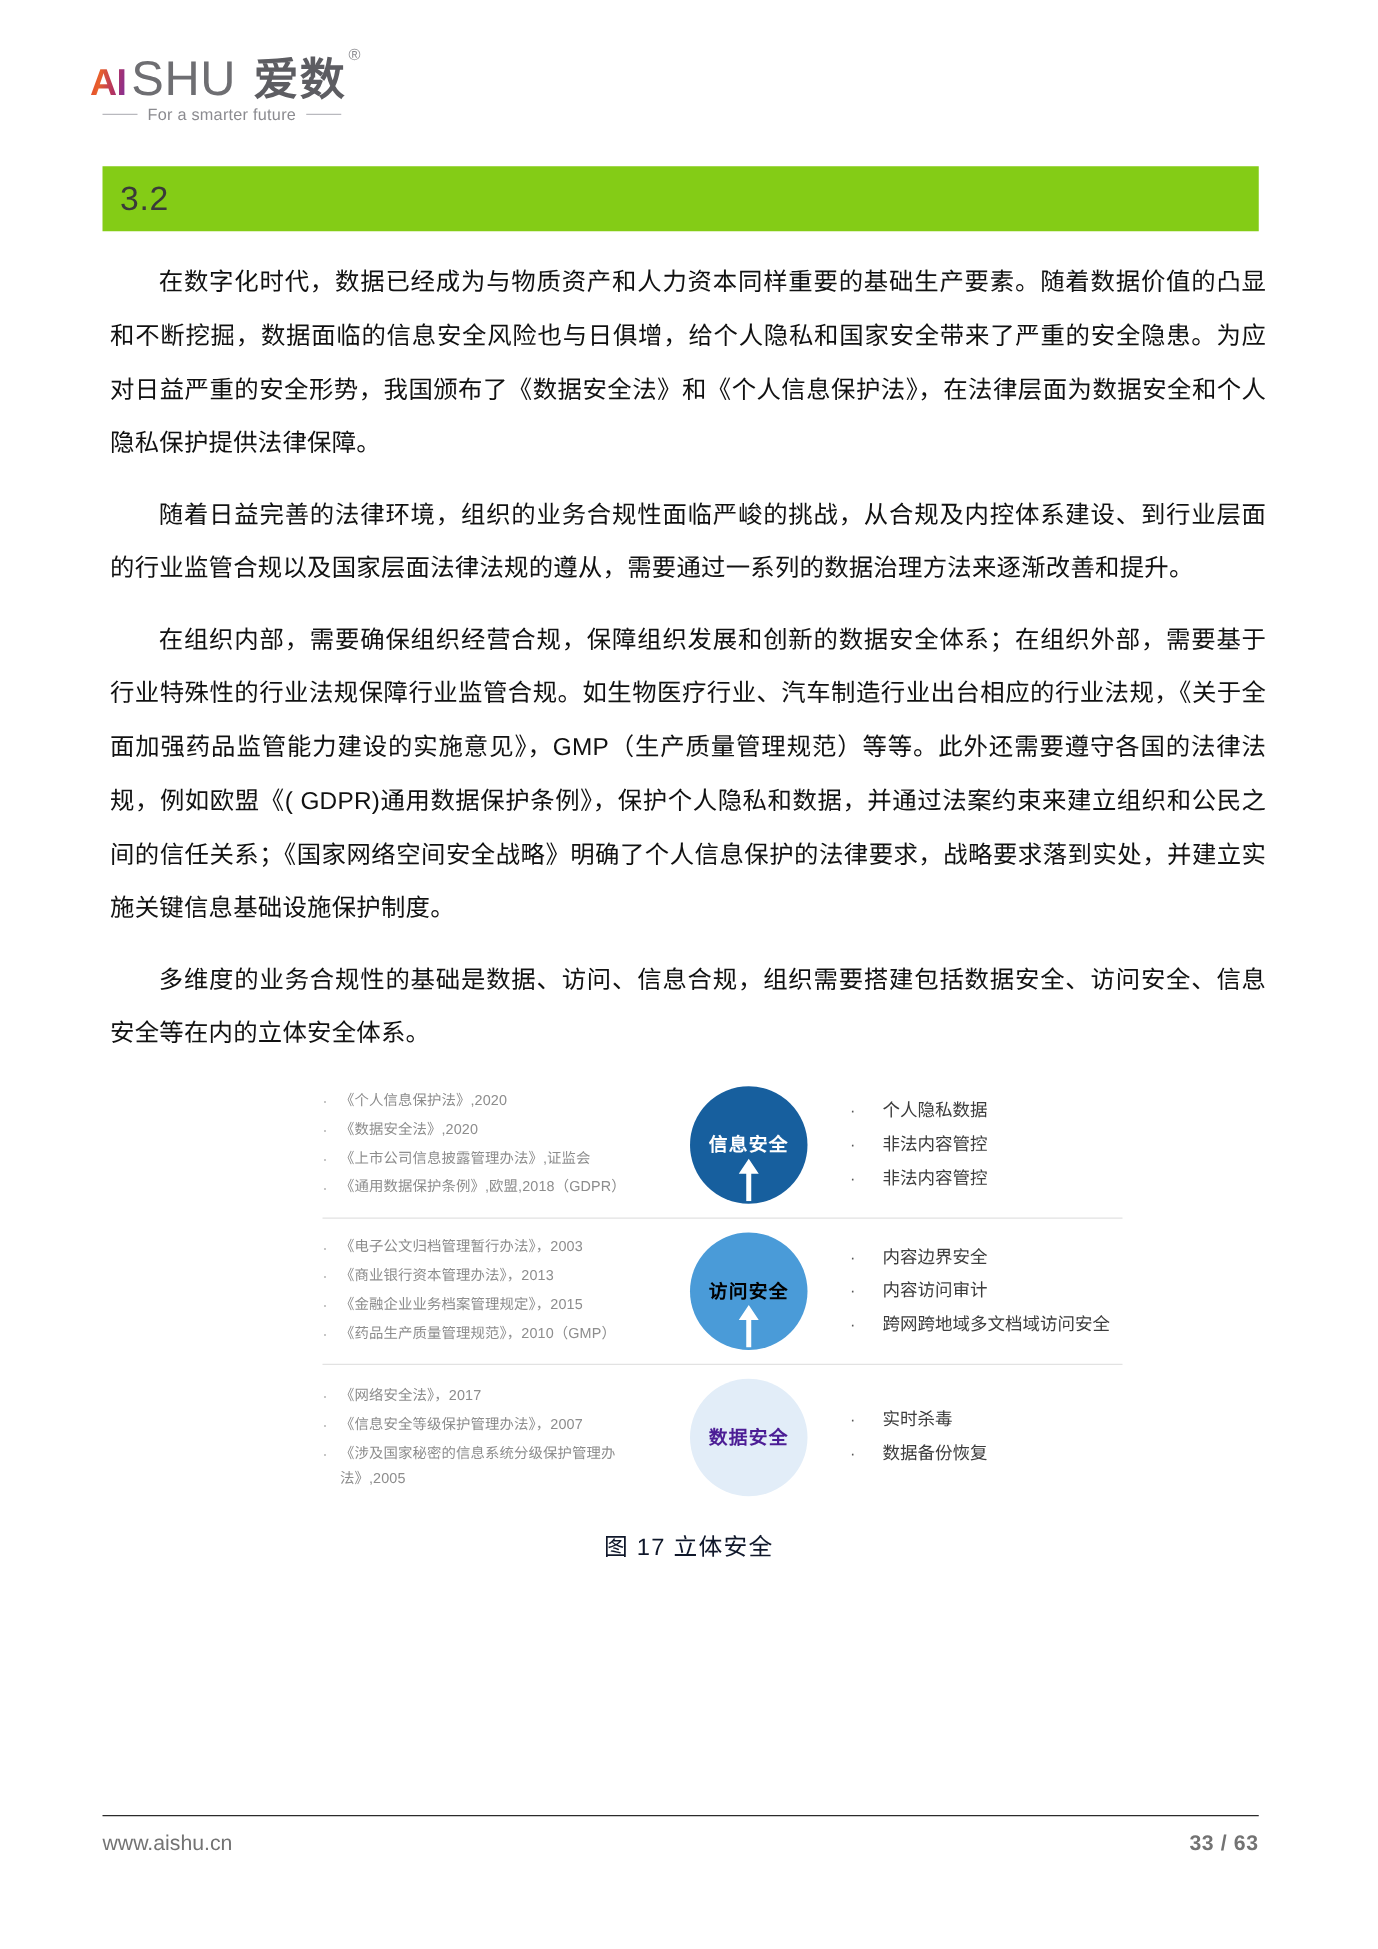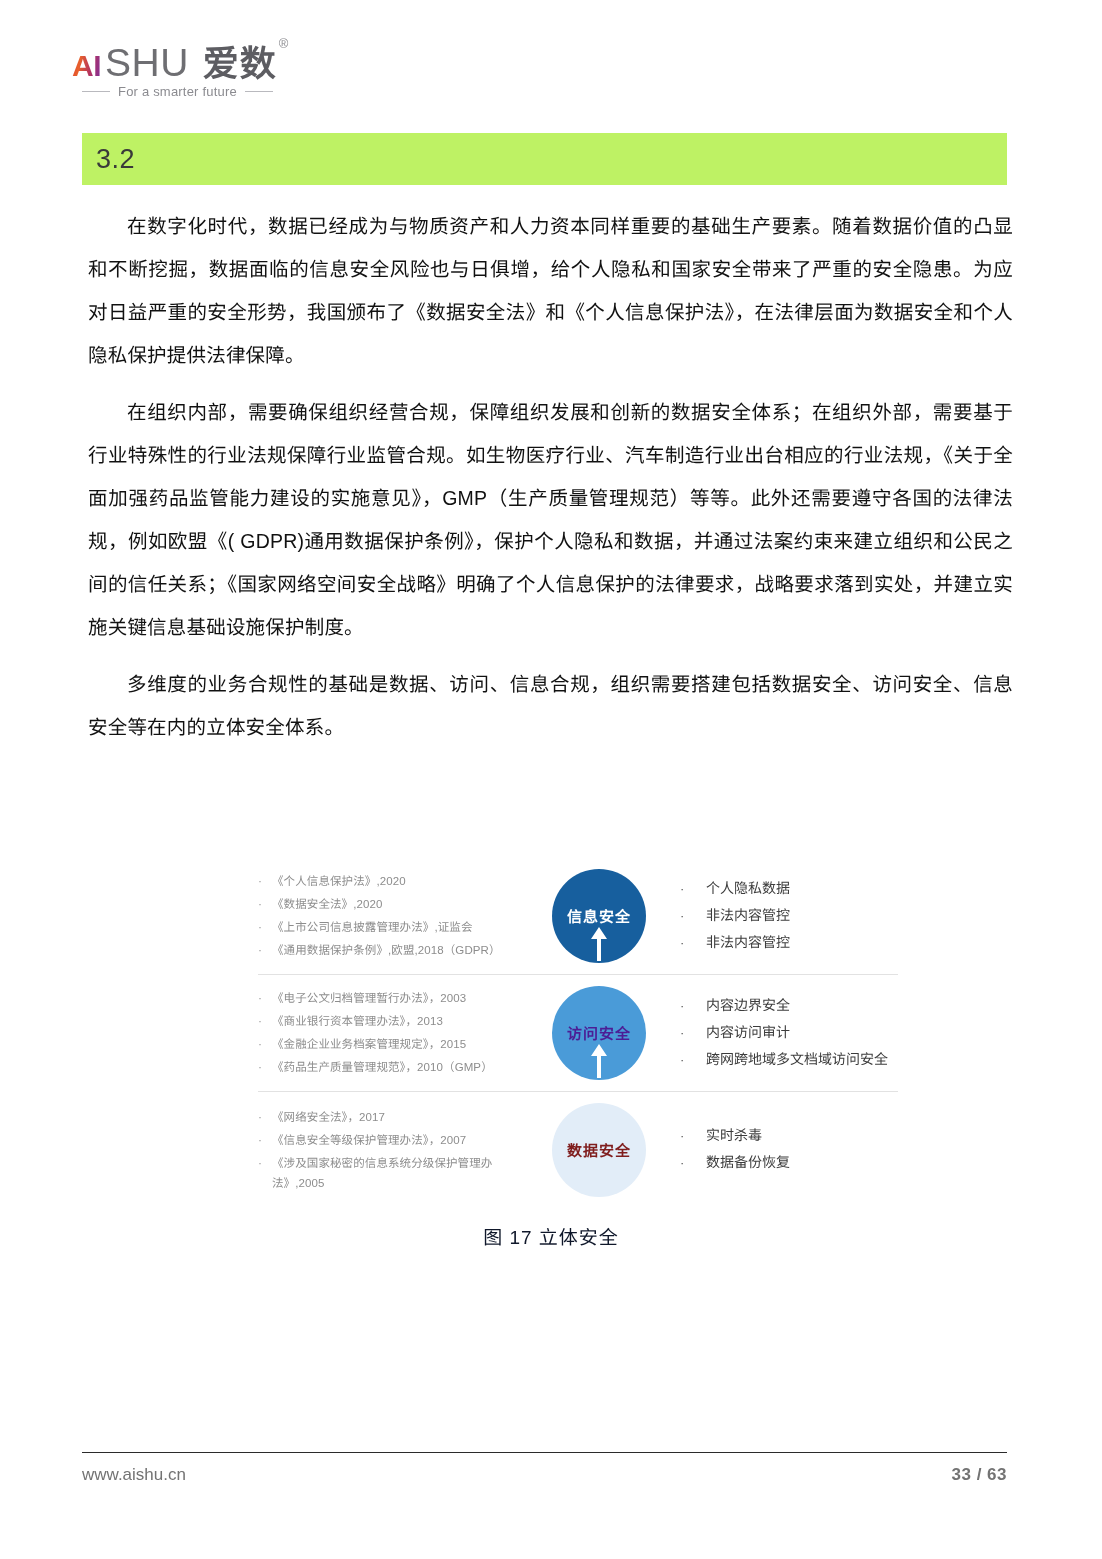--- a/index.html
+++ b/index.html
@@ -88,21 +88,21 @@
     letter-spacing: 0.2px;
   }
 
   
   .section-band {
     position: absolute;
     left: 82px;
     top: 133px;
     width: 925px;
     height: 52px;
-    background: #bef264;
+    background: #84cc16;
     display: flex;
     align-items: center;
   }
   .section-num {
     font-size: 27px;
     color: #3a3a3a;
     font-weight: normal;
     margin-left: 14px;
     letter-spacing: 0.5px;
   }
@@ -211,23 +211,23 @@
   }
   .circle .label {
     font-size: 15px;
     font-weight: bold;
     letter-spacing: 1px;
     line-height: 1;
   }
   .circle.dark { background: #175f9e; }
   .circle.dark .label { color: #ffffff; }
   .circle.mid { background: #4a9bd8; }
-  .circle.mid .label { color: #4c1d95; }
+  .circle.mid .label { color: #000000; }
   .circle.light { background: #e2edf8; }
-  .circle.light .label { color: #7f1d1d; }
+  .circle.light .label { color: #4c1d95; }
 
   .arrow {
     position: absolute;
     bottom: 2px;
     left: 50%;
     transform: translateX(-50%);
     width: 30px;
     height: 40px;
   }
 
@@ -285,20 +285,21 @@
       <span class="rule"></span>
     </div>
   </div>
 
   <div class="section-band">
     <span class="section-num">3.2</span>
   </div>
 
   <div class="body-text">
     <p class="para">在数字化时代，数据已经成为与物质资产和人力资本同样重要的基础生产要素。随着数据价值的凸显和不断挖掘，数据面临的信息安全风险也与日俱增，给个人隐私和国家安全带来了严重的安全隐患。为应对日益严重的安全形势，我国颁布了《数据安全法》和《个人信息保护法》，在法律层面为数据安全和个人隐私保护提供法律保障。</p>
+    <p class="para">随着日益完善的法律环境，组织的业务合规性面临严峻的挑战，从合规及内控体系建设、到行业层面的行业监管合规以及国家层面法律法规的遵从，需要通过一系列的数据治理方法来逐渐改善和提升。</p>
     <p class="para">在组织内部，需要确保组织经营合规，保障组织发展和创新的数据安全体系；在组织外部，需要基于行业特殊性的行业法规保障行业监管合规。如生物医疗行业、汽车制造行业出台相应的行业法规，《关于全面加强药品监管能力建设的实施意见》，GMP（生产质量管理规范）等等。此外还需要遵守各国的法律法规，例如欧盟《( GDPR)通用数据保护条例》，保护个人隐私和数据，并通过法案约束来建立组织和公民之间的信任关系；《国家网络空间安全战略》明确了个人信息保护的法律要求，战略要求落到实处，并建立实施关键信息基础设施保护制度。</p>
     <p class="para">多维度的业务合规性的基础是数据、访问、信息合规，组织需要搭建包括数据安全、访问安全、信息安全等在内的立体安全体系。</p>
   </div>
 
   <div class="figure">
 
     <div class="fig-row">
       <div class="col-left">
         <div class="bullet-item">
           <span class="dot">·</span>

